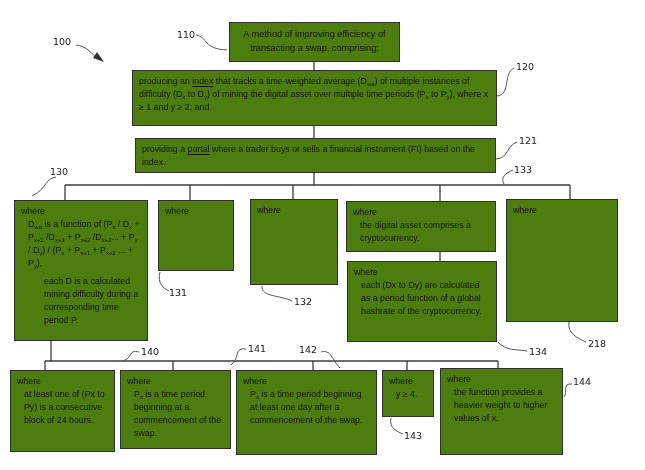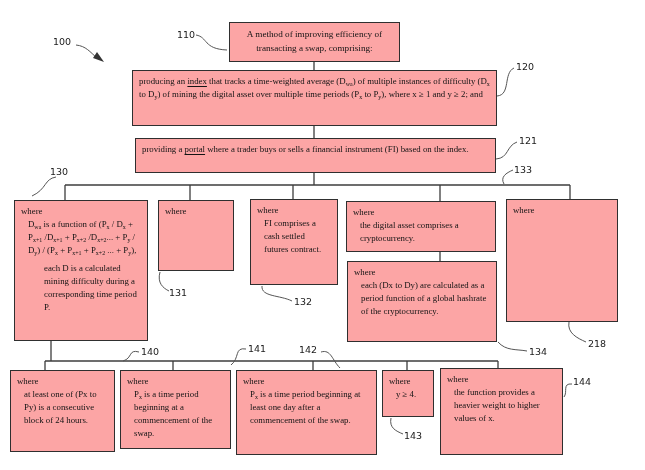--- a/index.html
+++ b/index.html
@@ -1,22 +1,22 @@
 <!DOCTYPE html>
 <html><head>
 <meta charset="utf-8">
 <style>
   html,body{margin:0;padding:0;background:#fff;}
   .fig{position:relative;width:645px;height:470px;background:#fff;overflow:hidden;
        font-family:"Liberation Sans",sans-serif;color:#141414;}
   svg.wires{position:absolute;left:0;top:0;z-index:0;}
   svg.wires line{stroke:#3c3c3c;stroke-width:1.3;}
   svg.wires path.leader{stroke:#555;stroke-width:1;fill:none;}
-  .box{position:absolute;z-index:1;box-sizing:border-box;background:#fca5a5;
-       border:1.4px solid #2f2f2f;padding:4px 6px;font-size:8.8px;line-height:1.48;font-family:Liberation Serif, serif;}
+  .box{position:absolute;z-index:1;box-sizing:border-box;background:#4d7c0f;
+       border:1.4px solid #2f2f2f;padding:4px 6px;font-size:8.8px;line-height:1.48;}
   .box.center{display:flex;align-items:center;justify-content:center;text-align:center;
        font-size:9.2px;padding:4px 10px;}
   .where{display:block;}
   .body{display:block;padding-left:7px;}
   .gap{margin-top:5px;margin-left:16px;}
   sub{font-size:0.68em;vertical-align:-0.28em;line-height:0;}
   u{text-decoration-thickness:0.8px;text-underline-offset:1.5px;}
   .ref{position:absolute;z-index:2;font-family:"DejaVu Sans",sans-serif;font-size:9.5px;color:#1a1a1a;}
 </style>
 </head>
@@ -95,21 +95,20 @@
     <span class="body">D<sub>wa</sub> is a function of (P<sub>x</sub> / D<sub>x</sub> + P<sub>x+1</sub> /D<sub>x+1</sub> + P<sub>x+2</sub> /D<sub>x+2</sub>... + P<sub>y</sub> / D<sub>y</sub>) / (P<sub>x</sub> + P<sub>x+1</sub> + P<sub>x+2</sub> ... + P<sub>y</sub>),</span>
     <span class="body gap">each D is a calculated mining difficulty during a corresponding time period P.</span>
   </div>
 
   <div class="box" style="left:158px;top:200px;width:76px;height:71px">
     <span class="where">where</span>
   </div>
 
   <div class="box" style="left:250px;top:199px;width:88px;height:86px">
     <span class="where">where</span>
-    <span class="body">FI comprises a cash settled futures contract.</span>
   </div>
 
   <div class="box" style="left:346px;top:201px;width:150px;height:51px">
     <span class="where">where</span>
     <span class="body">the digital asset comprises a cryptocurrency.</span>
   </div>
 
   <div class="box" style="left:347px;top:261px;width:150px;height:81px">
     <span class="where">where</span>
     <span class="body">each (Dx to Dy) are calculated as a period function of a global hashrate of the cryptocurrency.</span>

